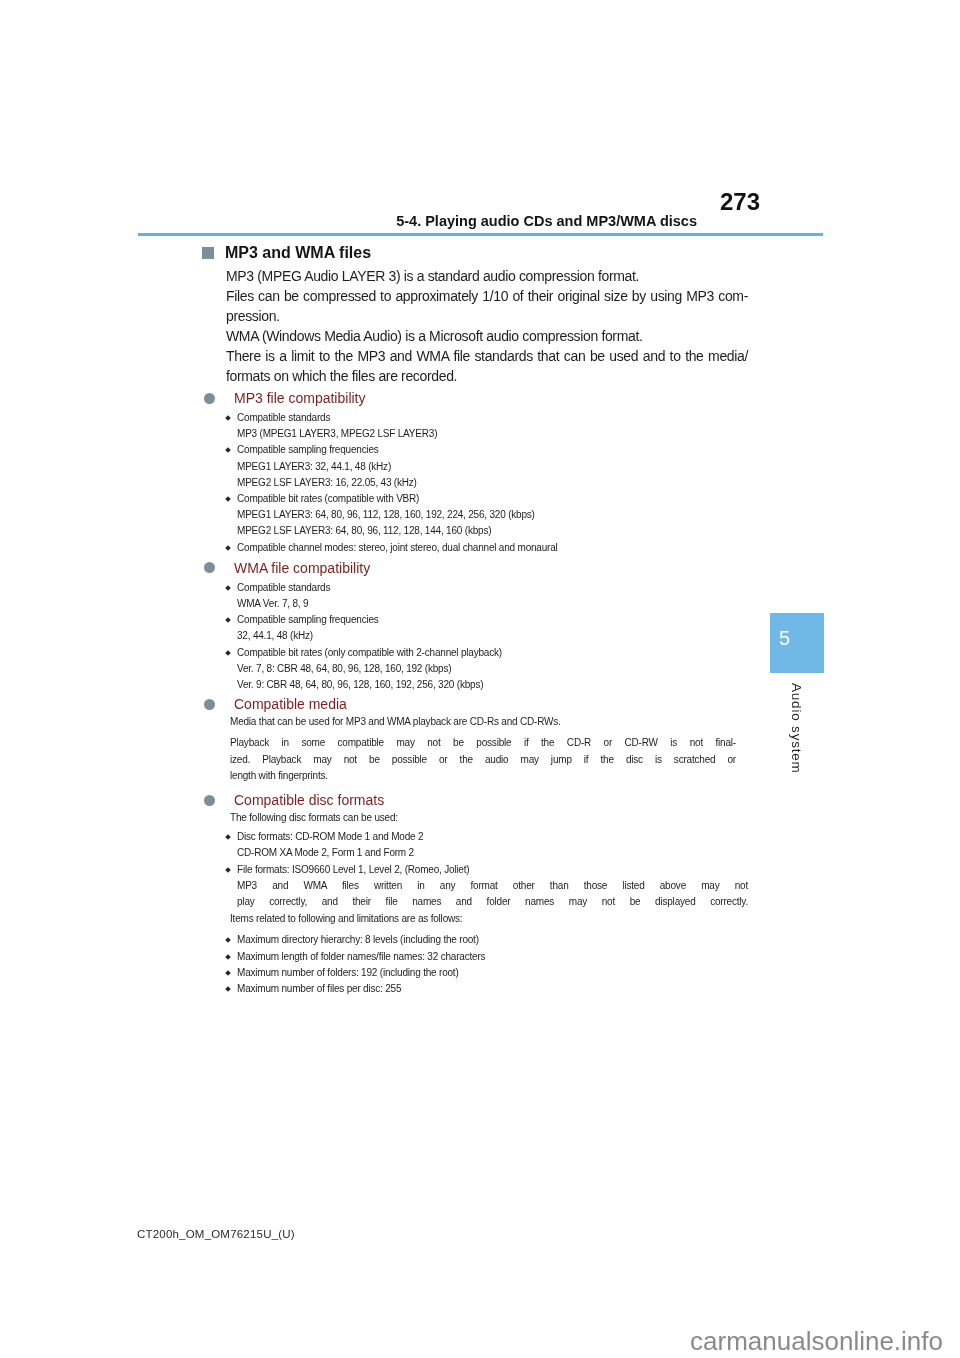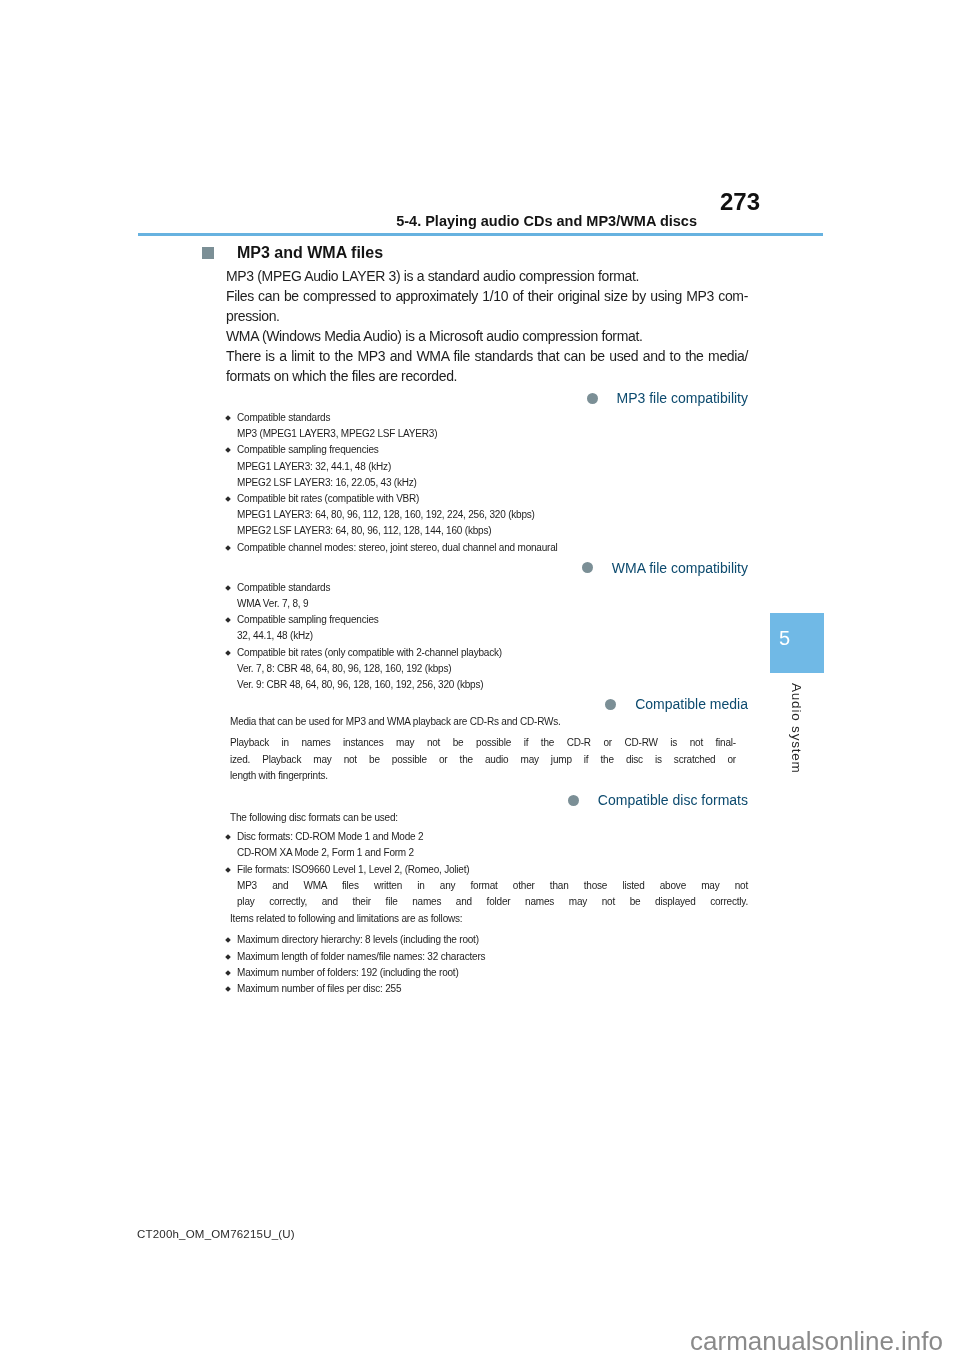--- a/index.html
+++ b/index.html
@@ -20,42 +20,42 @@
   }
   .header-rule {
     position:absolute; left:138px; top:233px; width:685px; height:3px;
     background:#67b2e0;
   }
 
   
   .content { position:absolute; left:202px; top:244px; width:546px; }
 
   .section-heading {
-    display:flex; align-items:center; gap:23px;
+    display:flex; align-items:center; gap:11px;
     font-size:16px; font-weight:bold; color:#141414;
     line-height:18px; margin:0 0 4px 0; white-space:nowrap;
   }
   .sq { width:12px; height:12px; background:#7b8f96; flex:0 0 auto; }
 
   .intro-p { margin:0 0 0 24px; }
   .intro-p .ln {
     font-size:14px; line-height:20px; letter-spacing:-0.35px;
     white-space:nowrap; color:#1e1e1e;
   }
   .intro-p .ln.j {
     white-space:normal; text-align:justify; text-align-last:justify;
     letter-spacing:-0.35px;
   }
 
   .block { margin-top:3px; }
   .block.b3 { margin-top:2px; }
   .block.b4 { margin-top:7px; }
   .block-label {
     display:flex; align-items:center; gap:19px; margin-left:2px;
-    font-size:14px; line-height:18px; color:#0c4a6e; white-space:nowrap;justify-content:flex-end;
+    font-size:14px; line-height:18px; color:#7f1d1d; white-space:nowrap;
   }
   .circ { width:11px; height:11px; border-radius:50%; background:#7b8f96; flex:0 0 auto; }
 
   .block-items { margin:3px 0 0 21px; }
   .item { position:relative; padding-left:14px; }
   .dot {
     position:absolute; left:3px; top:6px; width:4px; height:4px;
     background:#2a2a2a; transform:rotate(45deg);
   }
   .item .ln, .block-body .ln {
@@ -182,21 +182,21 @@
     <div class="block b3">
       <div class="block-label">
         <span class="circ"></span>
         <span>Compatible media</span>
       </div>
       <div class="block-body">
         <div class="bp">
           <div class="ln">Media that can be used for MP3 and WMA playback are CD-Rs and CD-RWs.</div>
         </div>
         <div class="bp">
-          <div class="ln j">Playback in names instances may not be possible if the CD-R or CD-RW is not final-</div>
+          <div class="ln j">Playback in some compatible may not be possible if the CD-R or CD-RW is not final-</div>
           <div class="ln j">ized. Playback may not be possible or the audio may jump if the disc is scratched or</div>
           <div class="ln">length with fingerprints.</div>
         </div>
       </div>
     </div>
 
     <div class="block b4">
       <div class="block-label">
         <span class="circ"></span>
         <span>Compatible disc formats</span>

